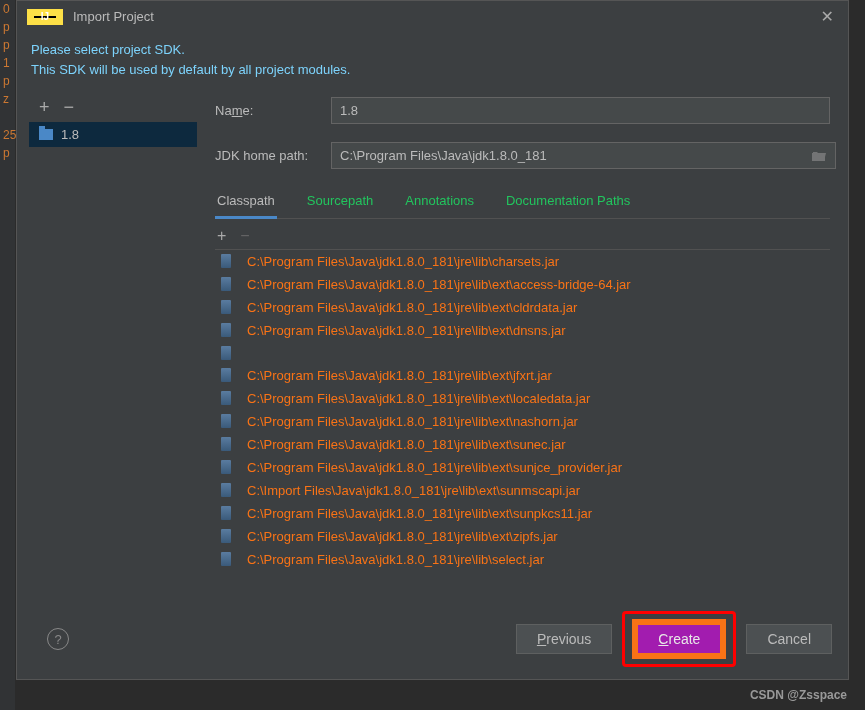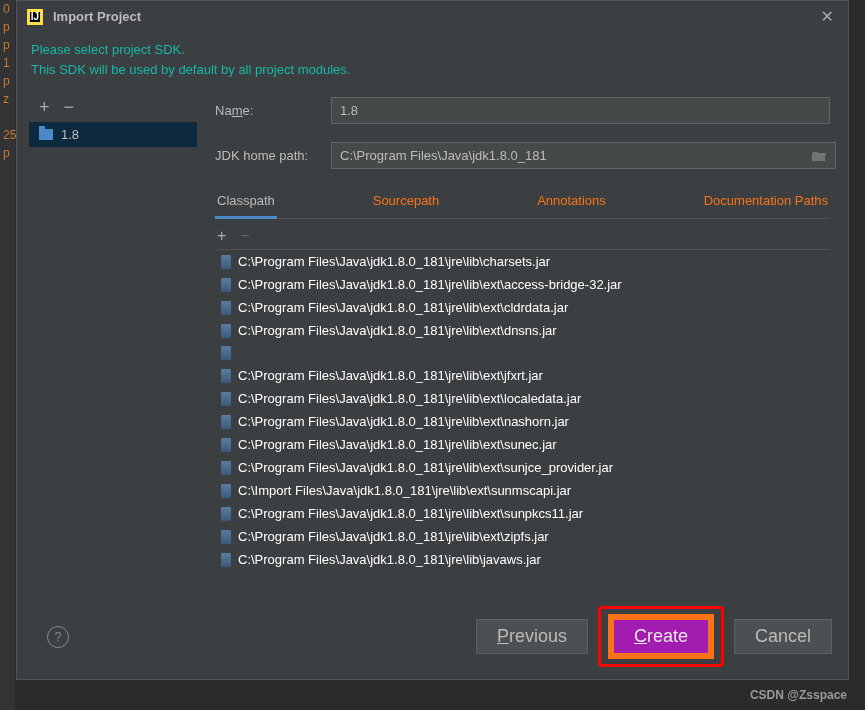--- a/index.html
+++ b/index.html
@@ -5,64 +5,64 @@
 * { margin: 0; padding: 0; box-sizing: border-box; font-family: "Segoe UI", Arial, sans-serif; }
 body { background: #2b2b2b; color: #bbb; font-size: 13px; width: 865px; height: 710px; overflow: hidden; position: relative; }
 
 .bg-strip { position: absolute; left: 0; top: 0; width: 15px; height: 100%; background: #313335; }
 .bg-strip div { color: #cc7832; font-size: 12px; padding: 2px 3px; }
 .bg-right { position: absolute; right: 0; top: 0; width: 13px; height: 100%; background: #2b2b2b; }
 
 .dialog { position: absolute; left: 16px; top: 0; width: 833px; height: 680px; background: #3c3f41; border: 1px solid #555; display: flex; flex-direction: column; }
 
 .titlebar { display: flex; align-items: center; padding: 6px 10px; }
-.titlebar .icon { width: 16px; height: 16px; background: #000; color: #fff; font-size: 10px; font-weight: bold; display: inline-flex; align-items: center; justify-content: center; border: 3px solid #fde047; margin-right: 10px; }
-.titlebar .title { color: #bbb; font-size: 13px; flex: 1; font-weight: bold; }
+.titlebar .icon { width: 36px; height: 16px; background: #000; color: #fff; font-size: 10px; font-weight: bold; display: inline-flex; align-items: center; justify-content: center; border: 7px solid #fde047; margin-right: 10px; }
+.titlebar .title { color: #bbb; font-size: 13px; flex: 1; }
 .titlebar .close { color: #aaa; font-size: 16px; cursor: pointer; padding: 0 4px; }
 
-.instructions { padding: 8px 14px 14px 14px; color: #14b8a6; line-height: 1.5; }
+.instructions { padding: 8px 14px 14px 14px; color: #7dd3fc; line-height: 1.5; }
 
 .content { flex: 1; display: flex; min-height: 0; }
 
 .sidebar { width: 180px; display: flex; flex-direction: column; padding-left: 12px; }
 .sidebar-toolbar { display: flex; gap: 14px; padding: 4px 10px; }
 .sidebar-toolbar span { color: #aaa; font-size: 18px; cursor: pointer; }
 .sidebar-list { flex: 1; }
 .sidebar-item { display: flex; align-items: center; gap: 8px; padding: 5px 10px; cursor: pointer; }
 .sidebar-item.selected { background: #0d293e; }
 .folder-icon { width: 14px; height: 11px; background: #4a88c7; position: relative; display: inline-block; }
 .folder-icon::before { content: ''; position: absolute; top: -3px; left: 0; width: 6px; height: 3px; background: #4a88c7; }
 
 .main { flex: 1; padding: 4px 18px 0 18px; display: flex; flex-direction: column; min-height: 0; }
 
 .form-row { display: flex; align-items: center; margin-bottom: 18px; }
 .form-row .label { width: 116px; color: #bbb; }
 .form-row .label .mn { text-decoration: underline; }
 .form-row input { flex: 1; background: #45494a; border: 1px solid #646464; color: #bbb; padding: 5px 8px; font-size: 13px; outline: none; }
 .form-row .browse { width: 22px; height: 18px; margin-left: -28px; color: #888; display: inline-flex; align-items: center; justify-content: center; cursor: pointer; }
 
-.tabs { display: flex; gap: 28px; border-bottom: 1px solid #515151; margin-bottom: 4px; justify-content: space-between; }
-.tab { padding: 6px 2px 8px 2px; color: #f97316; cursor: pointer; }
+.tabs { display: flex; gap: 28px; border-bottom: 1px solid #515151; margin-bottom: 4px; }
+.tab { padding: 6px 2px 8px 2px; color: #22c55e; cursor: pointer; }
 .tab.active { color: #bbb; border-bottom: 3px solid #4a88c7; margin-bottom: -1px; }
 
 .list-toolbar { display: flex; gap: 14px; padding: 4px 2px; }
 .list-toolbar span { color: #aaa; font-size: 16px; cursor: pointer; }
 .list-toolbar span.disabled { color: #666; cursor: default; }
 
 .jar-list { flex: 1; overflow-y: auto; border-top: 1px solid #515151; }
 .jar-list::-webkit-scrollbar { width: 8px; }
 .jar-list::-webkit-scrollbar-track { background: #3c3f41; }
 .jar-list::-webkit-scrollbar-thumb { background: #5e5e5e; }
-.jar-item { display: flex; align-items: center; gap: 7px; padding: 4px 6px; color: #ffffff; cursor: pointer; }
+.jar-item { display: flex; align-items: flex-start; gap: 16px; padding: 4px 6px; color: #f97316; cursor: pointer; }
 .jar-icon { width: 10px; height: 14px; background: linear-gradient(#5a7ca0, #3a5a7a); display: inline-block; border-radius: 1px; flex-shrink: 0; }
 
 .footer { display: flex; align-items: center; padding: 12px 16px; gap: 10px; }
 .help { width: 22px; height: 22px; border: 1.5px solid #888; border-radius: 50%; display: flex; align-items: center; justify-content: center; color: #888; font-size: 13px; cursor: pointer; margin-left: 14px; }
 .spacer { flex: 1; }
-.btn { padding: 6px 20px; background: #4c5052; border: 1px solid #5e6060; color: #bbb; cursor: pointer; font-size: 18px; }
+.btn { padding: 6px 20px; background: #4c5052; border: 1px solid #5e6060; color: #bbb; cursor: pointer; font-size: 14px; }
 .btn .mn { text-decoration: underline; }
 .btn.primary { background: #a21caf; border: 6px solid #f97316; color: #e8e8e8; }
 .highlight-box { border: 3px solid #ff0000; border-radius: 4px; padding: 5px 7px; display: inline-flex; }
 
 .watermark { position: absolute; right: 18px; bottom: 8px; color: #999; font-size: 12px; font-weight: bold; }
 </style>
 </head>
 <body>
 
 <div class="bg-strip">
@@ -137,21 +137,21 @@
         <span class="disabled">−</span>
       </div>
 
       <div class="jar-list" id="jar-list">
           <div class="jar-item">
             <span class="jar-icon"></span>
             <span>C:\Program Files\Java\jdk1.8.0_181\jre\lib\charsets.jar</span>
           </div>
           <div class="jar-item">
             <span class="jar-icon"></span>
-            <span>C:\Program Files\Java\jdk1.8.0_181\jre\lib\ext\access-bridge-32.jar</span>
+            <span>C:\Program Files\Java\jdk1.8.0_181\jre\lib\ext\access-bridge-64.jar</span>
           </div>
           <div class="jar-item">
             <span class="jar-icon"></span>
             <span>C:\Program Files\Java\jdk1.8.0_181\jre\lib\ext\cldrdata.jar</span>
           </div>
           <div class="jar-item">
             <span class="jar-icon"></span>
             <span>C:\Program Files\Java\jdk1.8.0_181\jre\lib\ext\dnsns.jar</span>
           </div>
           <div class="jar-item">
@@ -184,21 +184,21 @@
           <div class="jar-item">
             <span class="jar-icon"></span>
             <span>C:\Program Files\Java\jdk1.8.0_181\jre\lib\ext\sunpkcs11.jar</span>
           </div>
           <div class="jar-item">
             <span class="jar-icon"></span>
             <span>C:\Program Files\Java\jdk1.8.0_181\jre\lib\ext\zipfs.jar</span>
           </div>
           <div class="jar-item">
             <span class="jar-icon"></span>
-            <span>C:\Program Files\Java\jdk1.8.0_181\jre\lib\javaws.jar</span>
+            <span>C:\Program Files\Java\jdk1.8.0_181\jre\lib\select.jar</span>
           </div>
         </div>
 
     </div>
   </div>
 
   <div class="footer">
     <span class="help">?</span>
     <span class="spacer"></span>
     <button class="btn">

